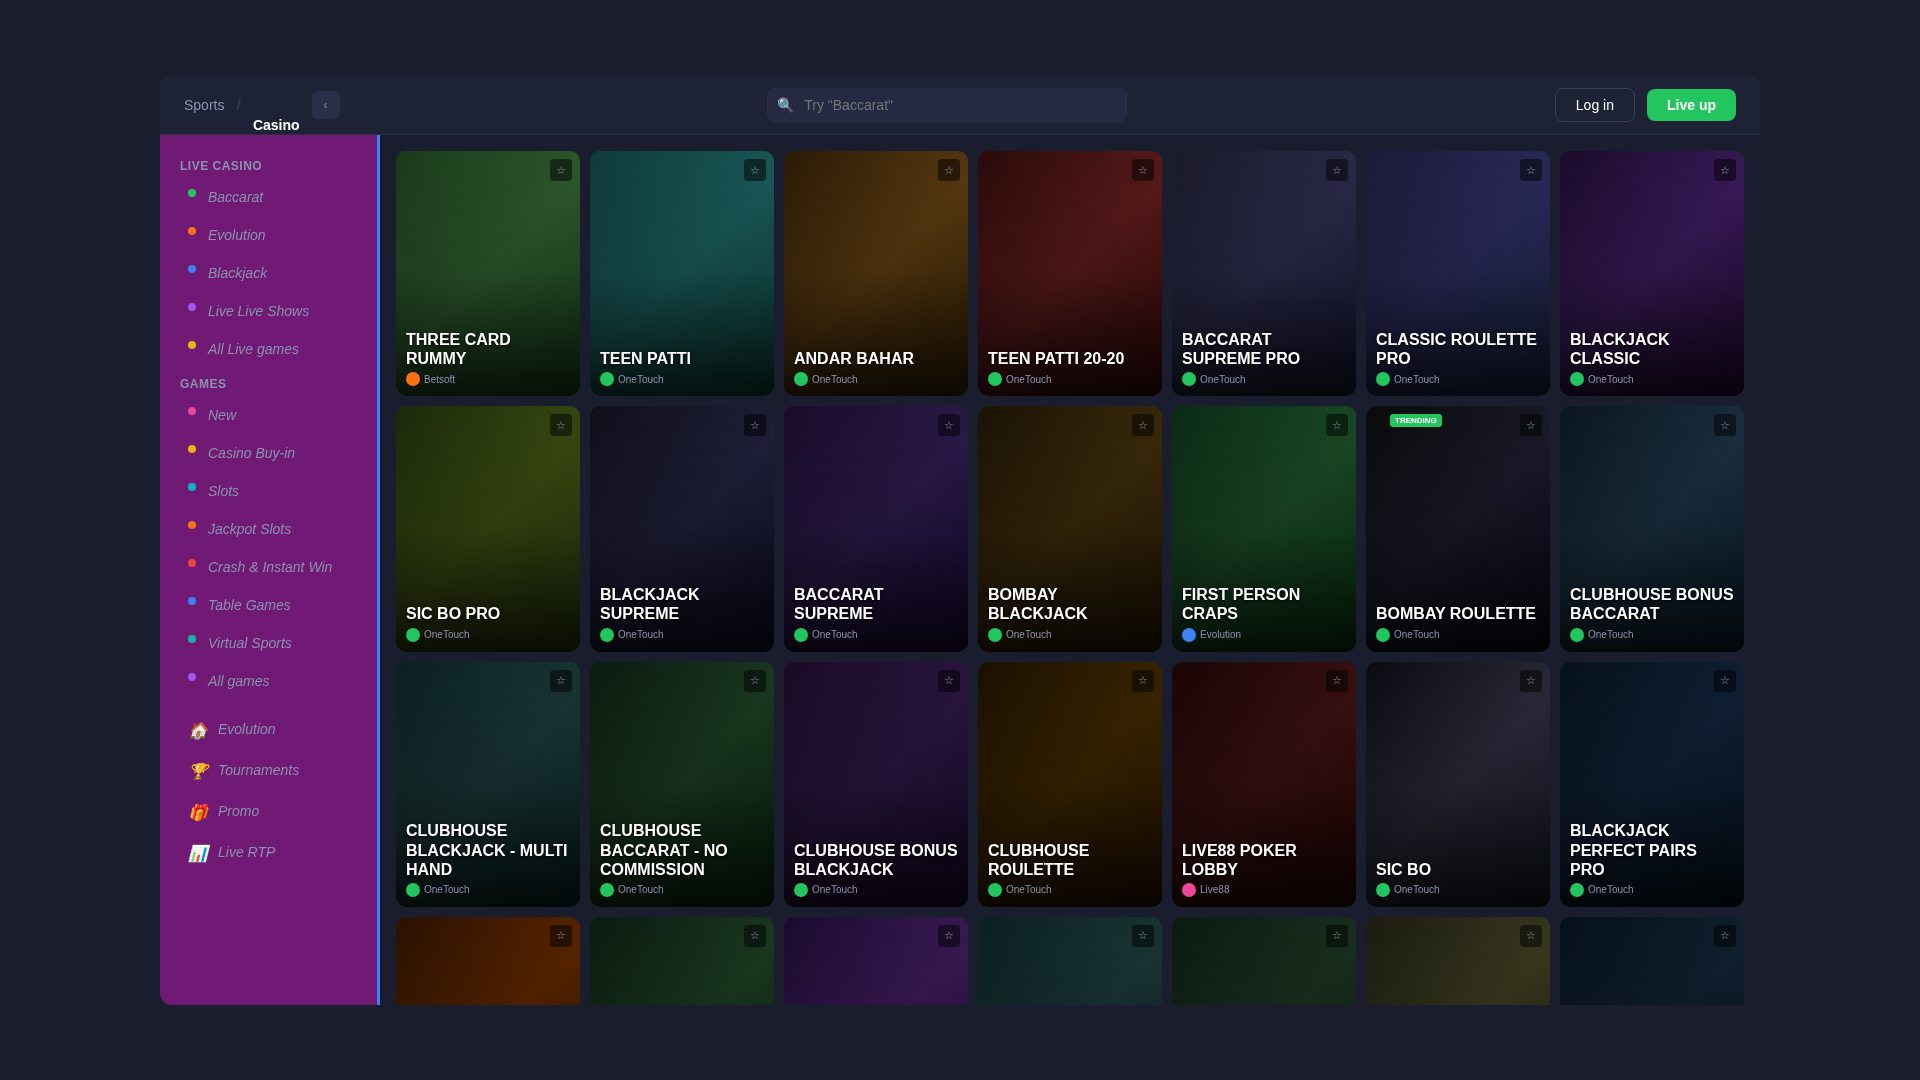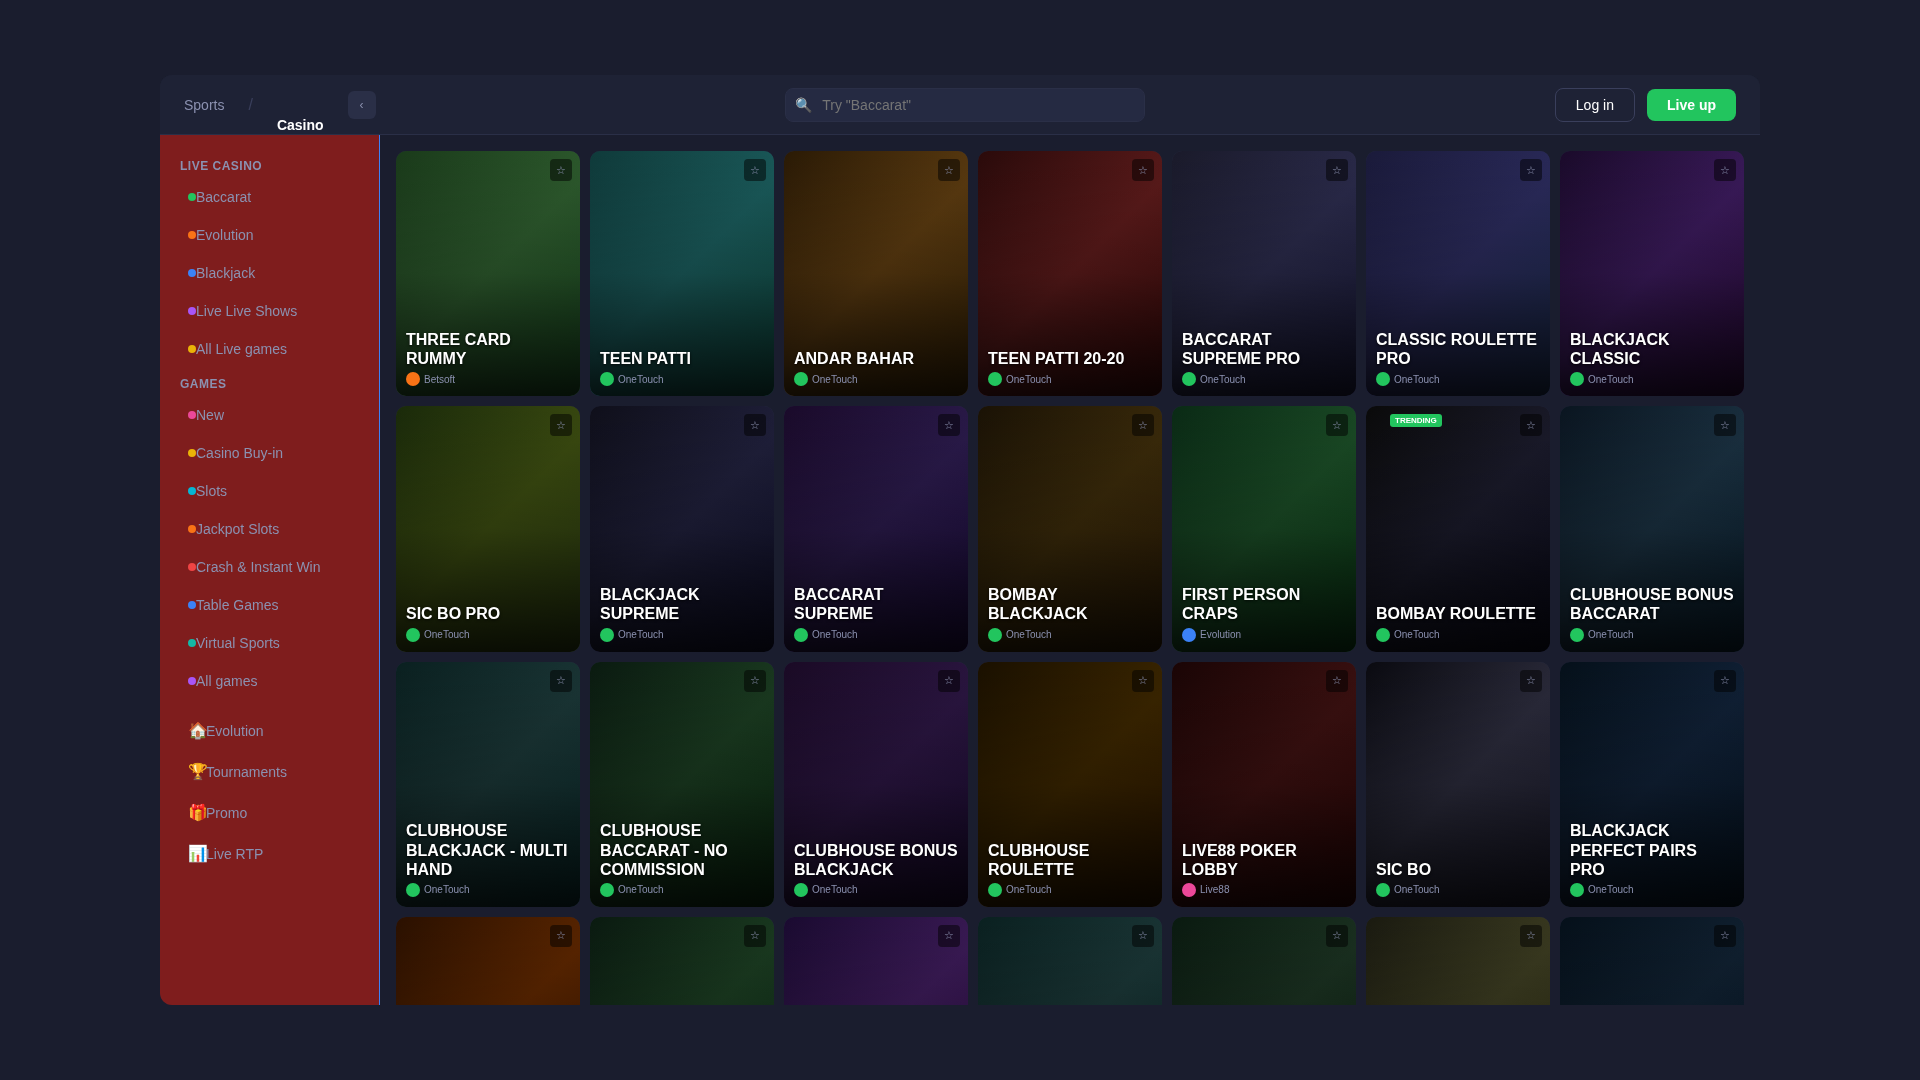--- a/index.html
+++ b/index.html
@@ -29,21 +29,21 @@
       justify-content: space-between;
       padding: 0 24px;
       height: 60px;
       background: #1e2235;
       border-bottom: 1px solid #2a2f47;
       flex-shrink: 0;
     }
     .top-bar-left {
       display: flex;
       align-items: center;
-      gap: 24px;
+      gap: 12px;
     }
     .nav-link {
       color: #8b91b0;
       font-size: 14px;
       cursor: pointer;
     }
     .nav-link.active {
       color: #fff;
       font-weight: 600;
       margin-top: 40px;
@@ -113,47 +113,48 @@
     }
     
     .main-content {
       display: flex;
       flex: 1;
       overflow: hidden;
     }
     
     .sidebar {
       width: 220px;
-      background: #7f1d1d;
-      border-right: 1px solid #3b82f6;
+      background: #701a75;
+      border-right: 3px solid #3b82f6;
       overflow-y: auto;
       flex-shrink: 0;
       padding: 16px 0;
     }
     .sidebar::-webkit-scrollbar { width: 4px; }
     .sidebar::-webkit-scrollbar-track { background: transparent; }
     .sidebar::-webkit-scrollbar-thumb { background: #3a3f5c; border-radius: 4px; }
     .sidebar-section-title {
       color: #8b91b0;
       font-size: 12px;
       font-weight: 700;
       text-transform: uppercase;
       padding: 8px 20px 4px;
       letter-spacing: 0.5px;
     }
     .sidebar-item {
       display: flex;
-      align-items: center;
+      gap: 12px;
       padding: 10px 20px;
       cursor: pointer;
       color: #8b91b0;
       font-size: 14px;
       border-radius: 6px;
       margin: 2px 8px;
       transition: background 0.15s;
+      font-style: italic;
     }
     .sidebar-dot {
       width: 8px;
       height: 8px;
       border-radius: 50%;
       flex-shrink: 0;
     }
     .dot-green { background: #22c55e; }
     .dot-orange { background: #f97316; }
     .dot-blue { background: #3b82f6; }

